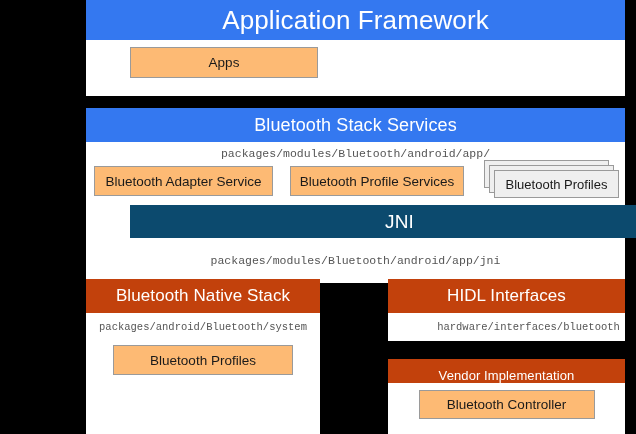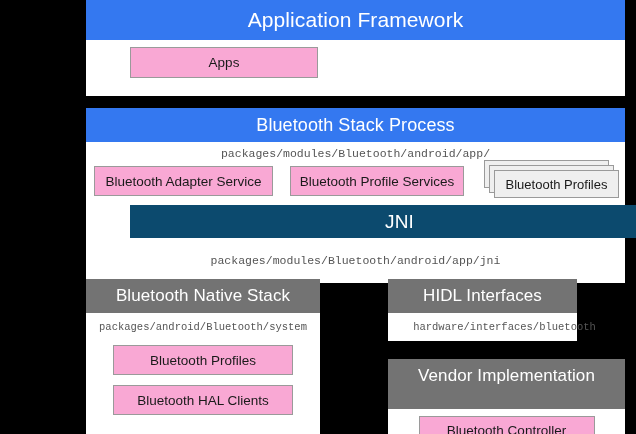--- a/index.html
+++ b/index.html
@@ -27,60 +27,60 @@
     box-sizing: border-box;
     text-align: center;
     color: #ffffff;
     font-family: "Liberation Sans", sans-serif;
     font-weight: normal;
     letter-spacing: 0.1px;
   }
 
   .hdr-blue  { background: #3478f0; }
   .hdr-teal  { background: #0c4a6e; margin-left: 44px; }
-  .hdr-green { background: #737373; }
+  .hdr-green { background: #c2410c; }
 
   .panel-body {
     box-sizing: border-box;
     background: #ffffff;
     width: 100%;
     position: relative;
   }
 
   .path-label {
     font-family: "Liberation Mono", monospace;
     color: #555555;
     text-align: center;
     font-size: 11.5px;
     letter-spacing: 0px;
     white-space: nowrap;
   }
 
   .gbox {
     box-sizing: border-box;
-    background: #f9a8d4;
+    background: #fdba74;
     border: 1px solid #9a9a9a;
     color: #1a1a1a;
     display: flex;
     align-items: center;
     justify-content: center;
     font-family: "Liberation Sans", sans-serif;
     font-size: 13.5px;
     white-space: nowrap;
   }
 
   .gbox.mono {
     font-family: "Liberation Mono", monospace;
     color: #4a4a4a;
     font-size: 13px;
   }
 
   
   #app-framework { left: 86px; top: 0px; width: 539px; height: 96px; }
-  #app-framework .panel-header { height: 40px; line-height: 40px; font-size: 21px; }
+  #app-framework .panel-header { height: 40px; line-height: 40px; font-size: 26px; }
   #app-framework .panel-body { height: 56px; }
   #apps-box      { position: absolute; left: 44px;  top: 7px; width: 188px; height: 31px; }
   #api-box       { position: absolute; left: 300px; top: 7px; width: 188px; height: 31px; }
 
   
   #stack-process { left: 86px; top: 108px; width: 539px; height: 92px; }
   #stack-process .panel-header { height: 34px; line-height: 34px; font-size: 18px; }
   #stack-process .panel-body { height: 68px; padding-top: 5px; }
   #bsp-row { position: absolute; left: 0; top: 24px; width: 100%; height: 34px; }
   #adapter-service  { position: absolute; left: 8px;   top: 0px; width: 179px; height: 30px; }
@@ -110,43 +110,43 @@
 
   
   #native-stack { left: 86px; top: 279px; width: 234px; height: 155px; }
   #native-stack .panel-header { height: 34px; line-height: 34px; font-size: 17px; }
   #native-stack .panel-body { height: 121px; padding-top: 8px; }
   #native-stack .path-label { font-size: 10.5px; }
   #bt-profiles-native { position: absolute; left: 27px; top: 32px; width: 180px; height: 30px; }
   #bt-hal-clients     { position: absolute; left: 27px; top: 72px; width: 180px; height: 30px; }
 
   
-  #hidl { left: 388px; top: 279px; width: 189px; height: 62px; }
+  #hidl { left: 388px; top: 279px; width: 237px; height: 62px; }
   #hidl .panel-header { height: 34px; line-height: 34px; font-size: 17px; }
   #hidl .panel-body { height: 28px; display: flex; align-items: center; justify-content: center; padding-left: 44px; }
   #hidl .path-label { font-size: 10.5px; }
 
   
   #vendor { left: 388px; top: 359px; width: 237px; height: 75px; }
-  #vendor .panel-header { height: 50px; line-height: 33px; font-size: 17px; }
+  #vendor .panel-header { height: 24px; line-height: 33px; font-size: 13px; }
   #vendor .panel-body { height: 42px; display: flex; align-items: center; justify-content: center; }
   #bt-controller { width: 176px; height: 29px; }
 </style>
 </head>
 <body>
 
 <div class="panel" id="app-framework">
   <div class="panel-header hdr-blue">Application Framework</div>
   <div class="panel-body">
     <div class="gbox" id="apps-box">Apps</div>
   </div>
 </div>
 
 <div class="panel" id="stack-process">
-  <div class="panel-header hdr-blue">Bluetooth Stack Process</div>
+  <div class="panel-header hdr-blue">Bluetooth Stack Services</div>
   <div class="panel-body">
     <div class="path-label">packages/modules/Bluetooth/android/app/</div>
     <div id="bsp-row">
       <div class="gbox" id="profile-services">Bluetooth Profile Services</div>
       <div class="gbox" id="adapter-service">Bluetooth Adapter Service</div>
       <div class="stack-cards">
         <div class="card c1"></div>
         <div class="card c2"></div>
         <div class="card c3">Bluetooth Profiles</div>
       </div>
@@ -159,21 +159,20 @@
   <div class="panel-body">
     <div class="path-label">packages/modules/Bluetooth/android/app/jni</div>
   </div>
 </div>
 
 <div class="panel" id="native-stack">
   <div class="panel-header hdr-green">Bluetooth Native Stack</div>
   <div class="panel-body">
     <div class="path-label">packages/android/Bluetooth/system</div>
     <div class="gbox" id="bt-profiles-native">Bluetooth Profiles</div>
-    <div class="gbox" id="bt-hal-clients">Bluetooth HAL Clients</div>
   </div>
 </div>
 
 <div class="panel" id="hidl">
   <div class="panel-header hdr-green">HIDL Interfaces</div>
   <div class="panel-body">
     <div class="path-label">hardware/interfaces/bluetooth</div>
   </div>
 </div>
 

